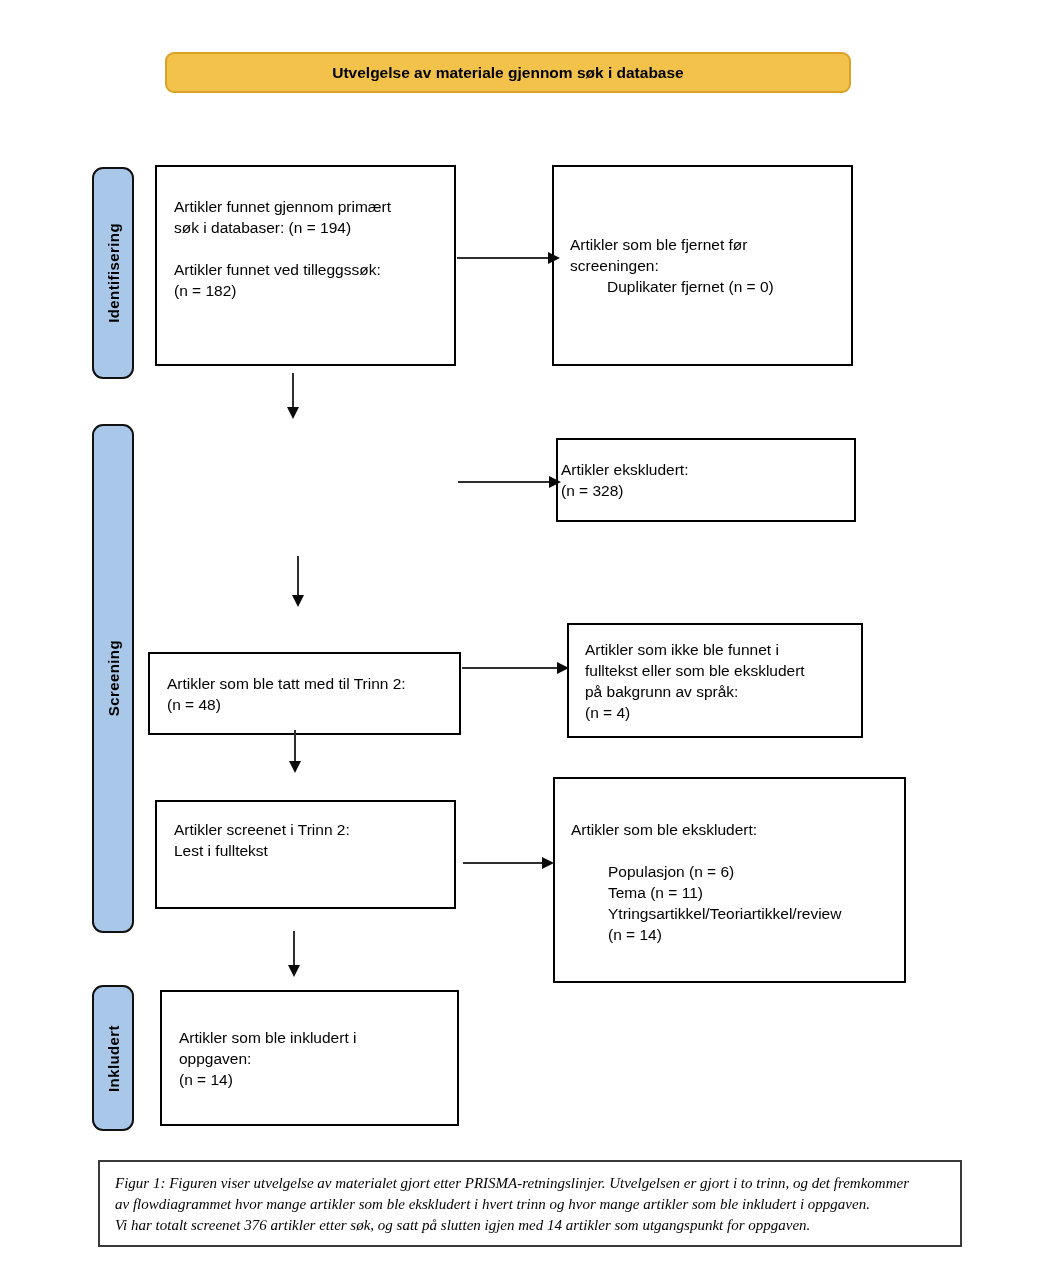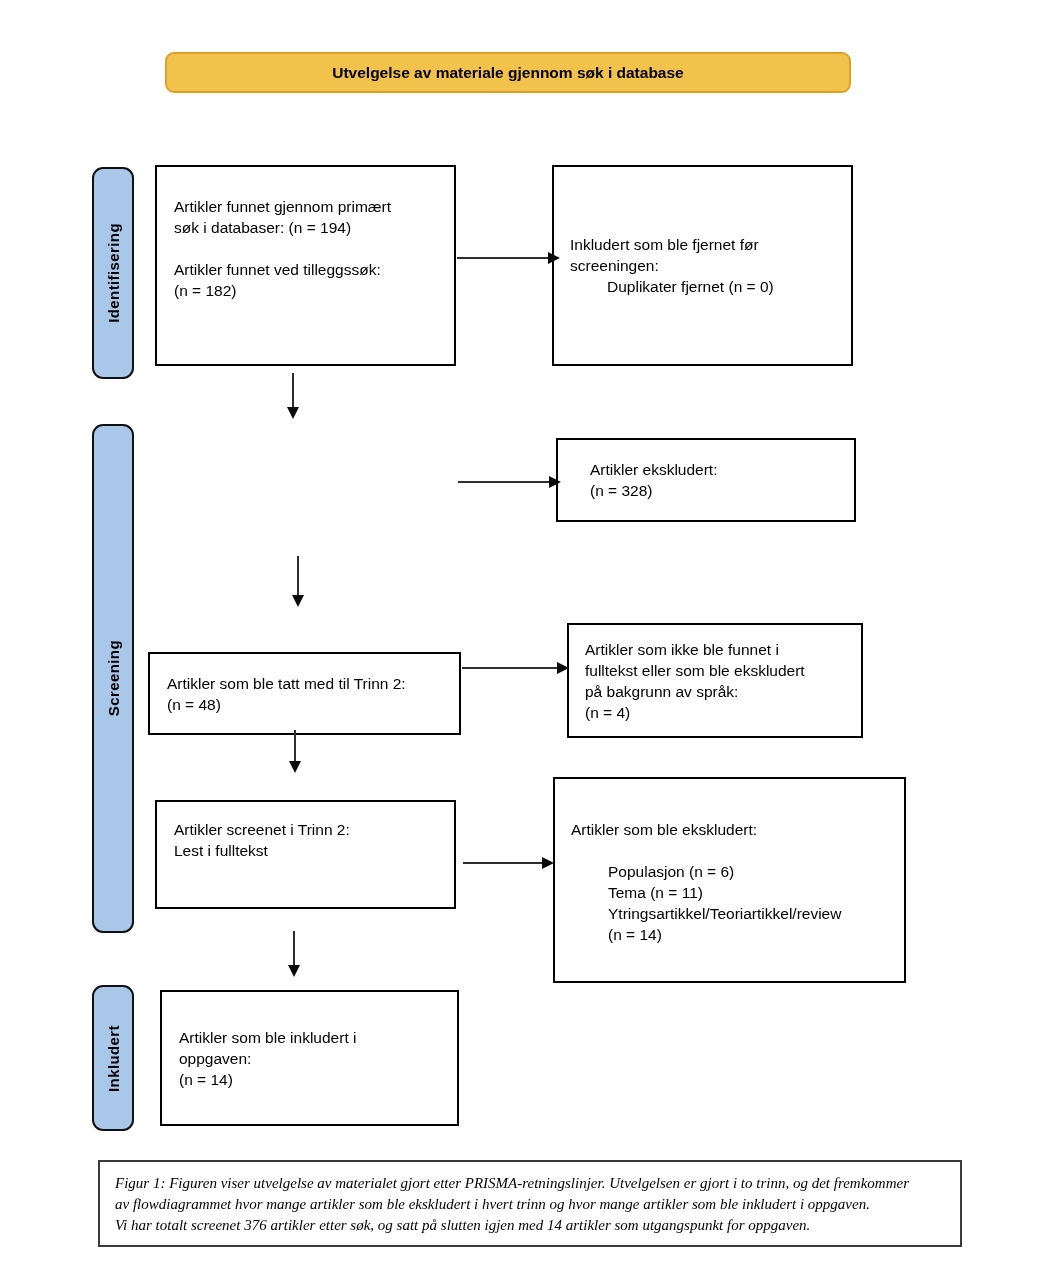--- a/index.html
+++ b/index.html
@@ -35,21 +35,21 @@
     position:absolute; background:#fff; border:2px solid #000;
     font-size:15.5px; line-height:21px;
   }
   .fbox .line{min-height:21px; white-space:nowrap;}
   .fbox .indent{padding-left:37px;}
   .vcenter{display:flex; flex-direction:column; justify-content:center;}
 
   .box-primary{left:155px; top:165px; width:301px; height:201px; padding:29px 17px;}
   .box-removed{left:552px; top:165px; width:301px; height:201px; padding:0 16px;}
   .box-trinn1{left:150px; top:437px; width:306px; height:114px; padding:15px 17px;}
-  .box-excl1{left:556px; top:438px; width:300px; height:84px; padding:0 32px;}
+  .box-excl1{left:556px; top:438px; width:300px; height:84px; padding:0 3px;}
   .box-trinn2{left:148px; top:625px; width:313px; height:83px; padding:0 17px;margin-top:27px;}
   .box-fulltext{left:567px; top:623px; width:296px; height:115px; padding:14px 16px;}
   .box-lest{left:155px; top:800px; width:301px; height:109px; padding:17px 17px;}
   .box-excl2{left:553px; top:777px; width:353px; height:206px; padding:40px 16px;}
   .box-incl{left:160px; top:990px; width:299px; height:136px; padding:0 17px;}
 
   .arrow-h{position:absolute; height:0; border-top:2px solid var(--line-color);}
   .arrow-h::after{
     content:""; position:absolute; right:-11px; top:-7px; width:0; height:0;
     border-left:12px solid #0a0a0a; border-top:6px solid transparent; border-bottom:6px solid transparent;
@@ -96,21 +96,21 @@
   </div>
 
   <div class="fbox box-primary">
     <div class="line">Artikler funnet gjennom primært</div>
     <div class="line">søk i databaser: (n = 194)</div>
     <div class="line"></div>
     <div class="line">Artikler funnet ved tilleggssøk:</div>
     <div class="line">(n = 182)</div>
   </div>
   <div class="fbox box-removed vcenter">
-    <div class="line">Inkludert som ble fjernet før</div>
+    <div class="line">Artikler som ble fjernet før</div>
     <div class="line">screeningen:</div>
     <div class="line indent">Duplikater fjernet (n = 0)</div>
   </div>
   <div class="arrow-h ah1"></div>
   <div class="arrow-v av1"></div>
 
   <div class="fbox box-excl1 vcenter">
     <div class="line">Artikler ekskludert:</div>
     <div class="line">(n = 328)</div>
   </div>

